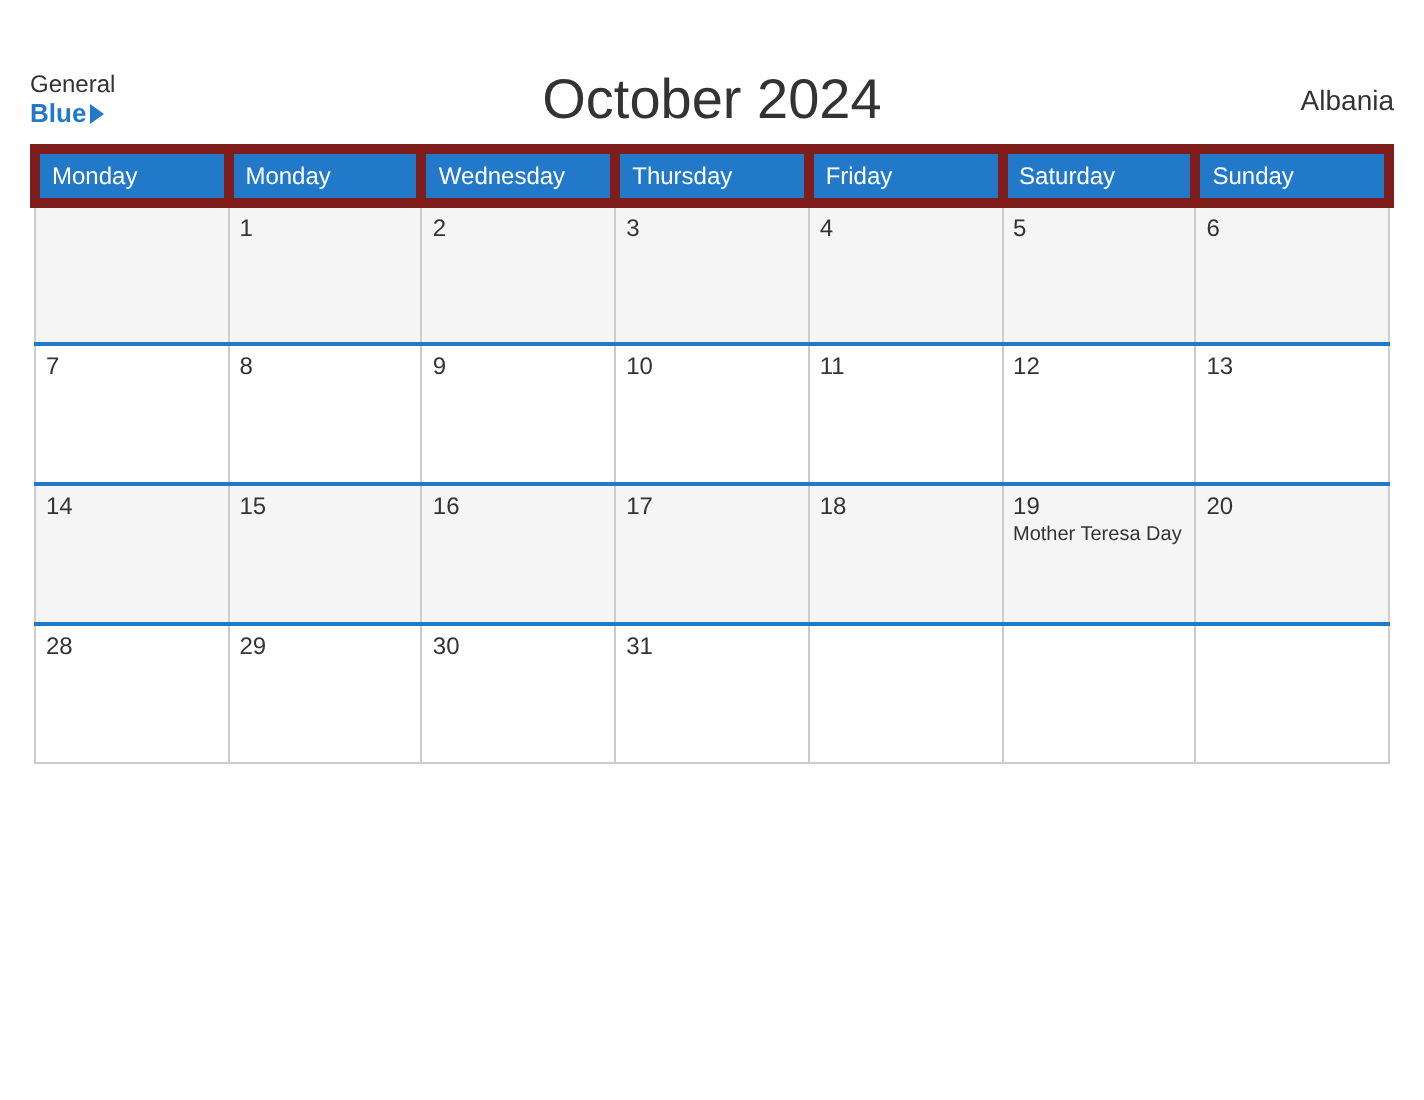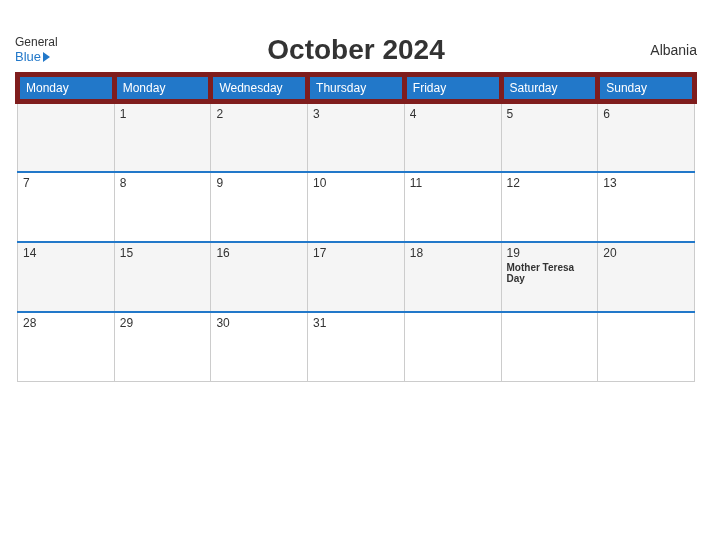--- a/index.html
+++ b/index.html
@@ -35,38 +35,38 @@
     }
     .logo-general {
       font-size: 12px;
       color: #333;
       font-weight: normal;
       line-height: 1.2;
     }
     .logo-blue {
       font-size: 13px;
       color: #2278c9;
-      font-weight: normal;
+      font-weight: bold;
       line-height: 1.2;
       display: flex;
       align-items: center;
       text-align: center;
     }
     .logo-triangle {
       width: 0;
       height: 0;
       border-left: 7px solid #2278c9;
       border-top: 5px solid transparent;
       border-bottom: 5px solid transparent;
       margin-left: 2px;
     }
     .calendar-title {
       font-size: 28px;
       color: #333;
-      font-weight: bold;
+      font-weight: normal;
       text-align: center;
     }
     .country-label {
       position: absolute;
       right: 0;
       top: 50%;
       transform: translateY(-50%);
       font-size: 14px;
       color: #333;
     }
@@ -101,21 +101,20 @@
     .day-number {
       font-size: 12px;
       color: #333;
       display: block;
     }
     .event-text {
       font-size: 10px;
       color: #333;
       display: block;
       margin-top: 2px;
-      font-weight: bold;
     }
     .top-border-row td {
       border-top: 2px solid #2278c9 !important;
     }
   </style>
 </head>
 <body>
 
 <div class="calendar-wrapper">
   <div class="header">

